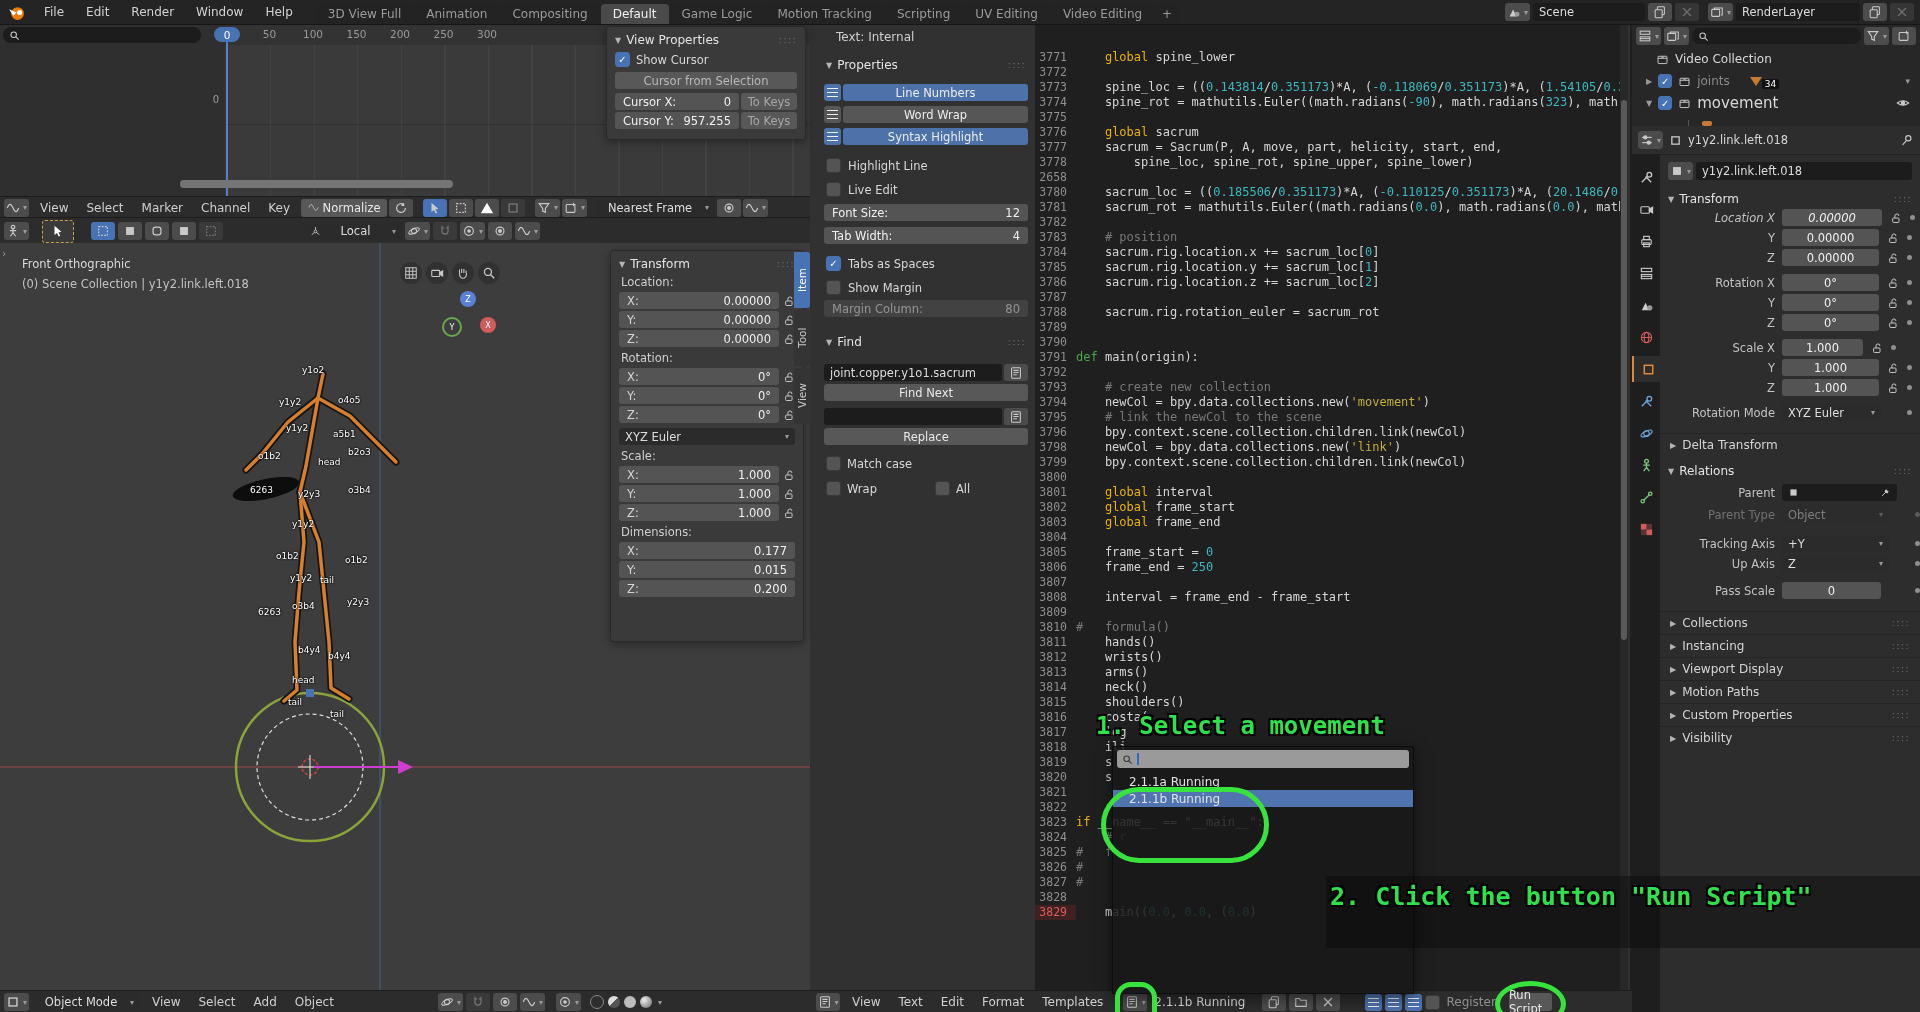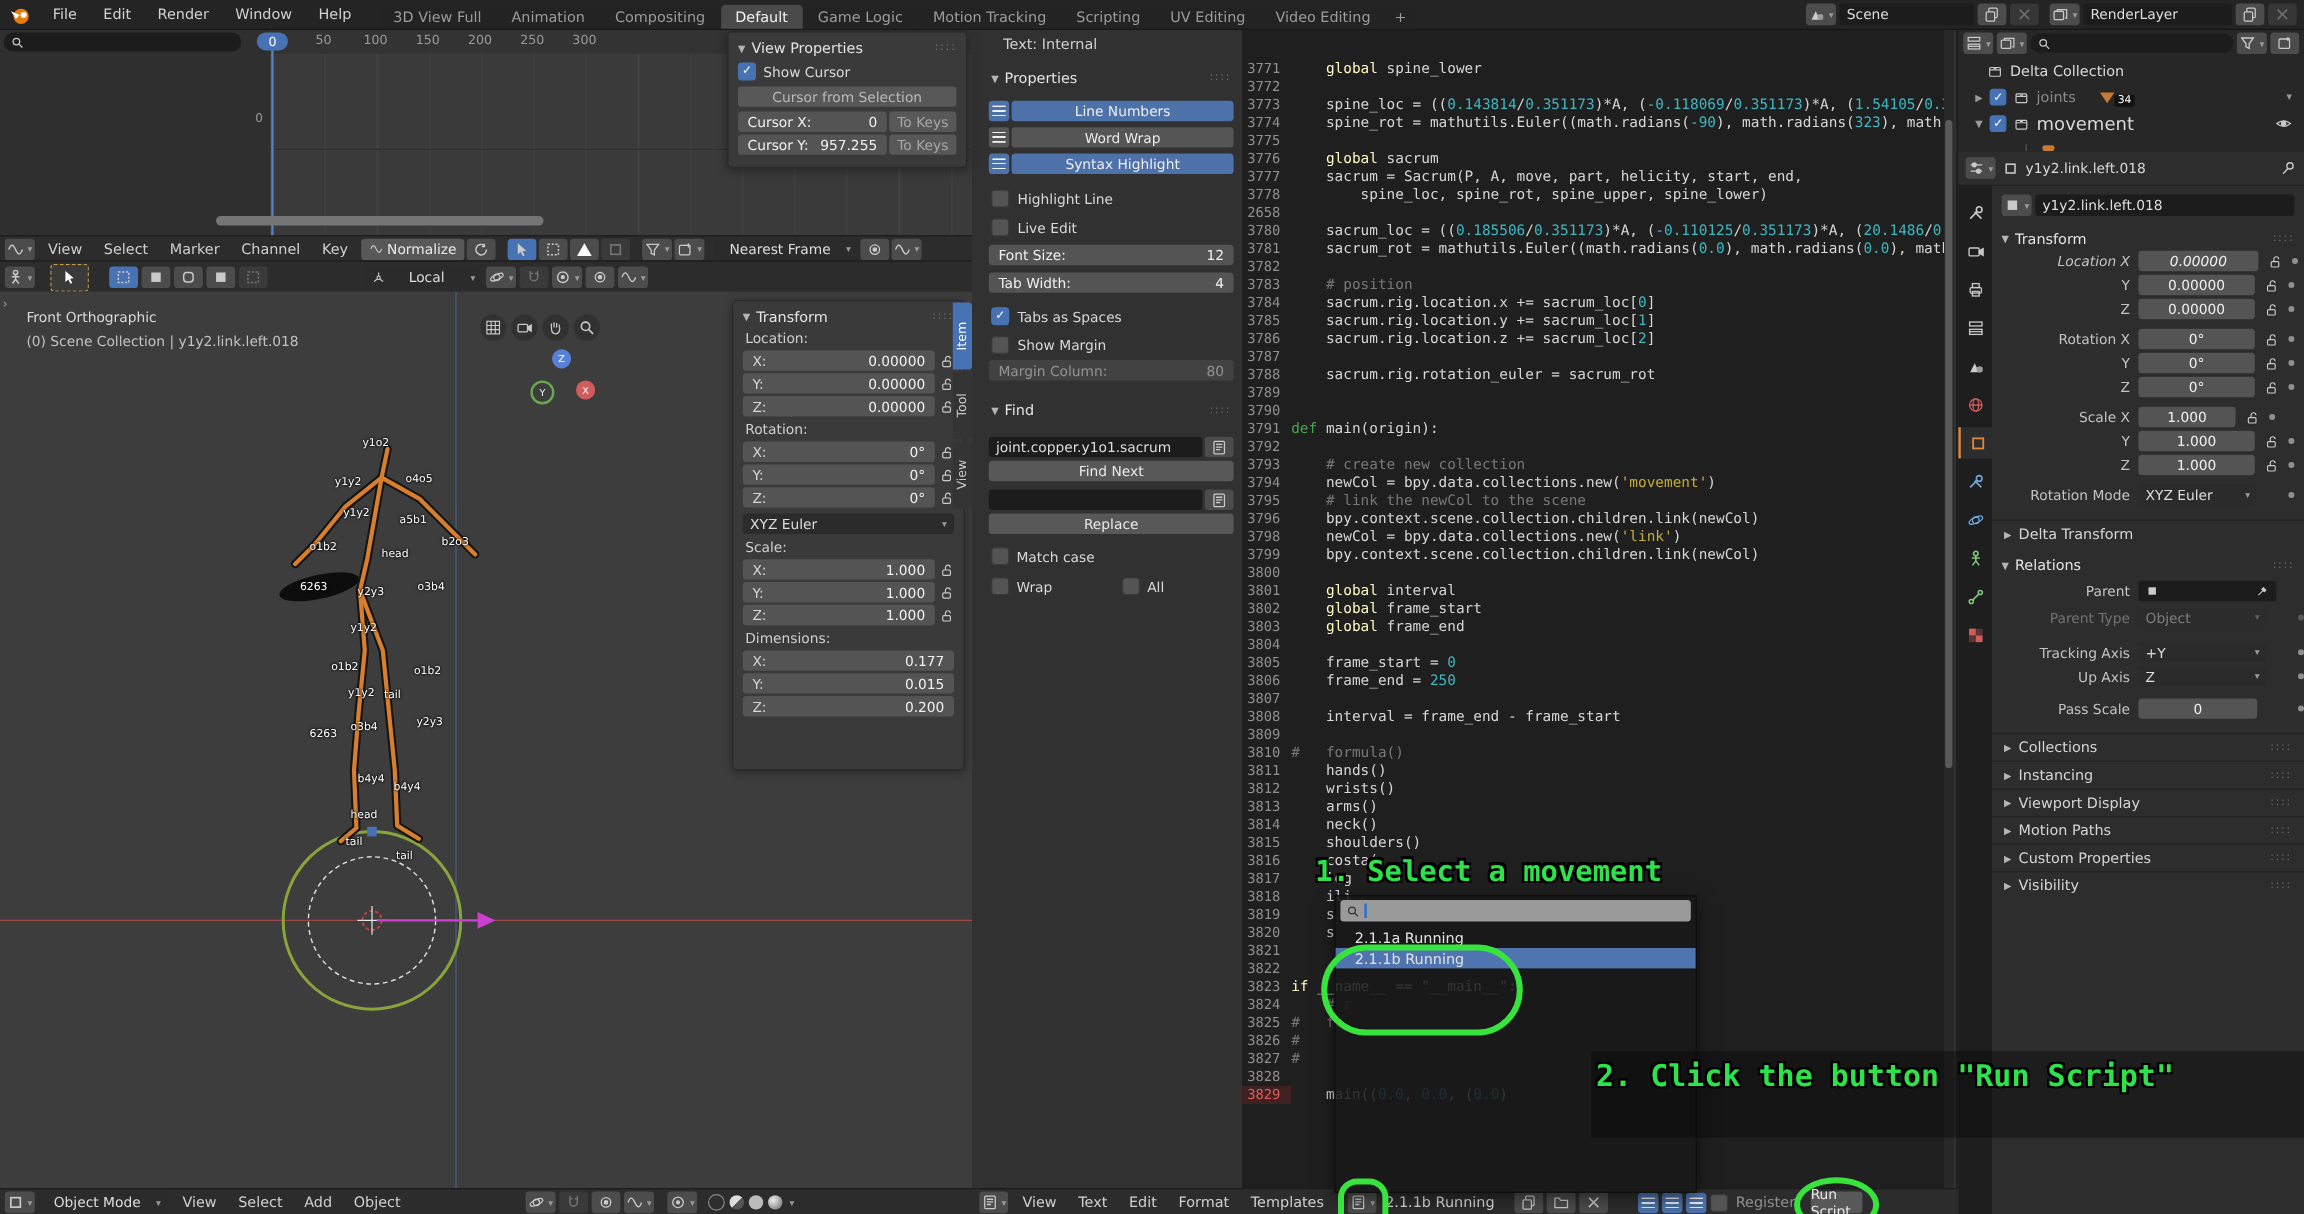--- a/index.html
+++ b/index.html
@@ -46,21 +46,21 @@
   .ticon::after{content:'';position:absolute;inset:4px 3px;background:
       repeating-linear-gradient(0deg,rgba(255,255,255,.9) 0 1.4px,rgba(255,255,255,0) 1.4px 4px)}
   .tbtn{flex:1;height:17px;background:#565656;border-radius:3px;display:flex;align-items:center;
         justify-content:center;font-size:11.5px;color:#ececec}
   .tbtn.on{background:#4d72aa}
   .cline{display:flex;height:15px;line-height:15px;font-family:"DejaVu Sans Mono",monospace;
          font-size:12px;white-space:pre}
   .ln{width:32px;text-align:right;padding-right:9px;color:#8f8f8f;flex:none;font-size:11.5px}
   .ln.cur{color:#e05b5b;background:rgba(150,40,40,.28)}
   .src{color:#d6d6d6}
-  .src .k{color:#fef9c3}.src .d{color:#47a74c}.src .n{color:#3db8c2}.src .s{color:#c4ad3a}
+  .src .k{color:#eab308}.src .d{color:#47a74c}.src .n{color:#3db8c2}.src .s{color:#c4ad3a}
   .src .c{color:#787878}
   .blabel{position:absolute;color:#fff;font-size:9px;line-height:9px;
           text-shadow:0 0 2px #000,0 0 2px #000;z-index:2;white-space:nowrap}
   .vtab{width:16px;display:flex;align-items:center;justify-content:center;
         writing-mode:vertical-rl;transform:rotate(180deg);font-size:10.5px;color:#c7c7c7;
         background:#343434;border-radius:3px 0 0 3px;margin-bottom:2px}
   .vtab.on{background:#4772b3;color:#fff}
   .annot{position:absolute;font-family:"DejaVu Sans Mono",monospace;font-weight:bold;color:#2ee24b;
          white-space:nowrap;z-index:40;letter-spacing:0;
          text-shadow:2px 2px 0 #000,-2px 2px 0 #000,2px -2px 0 #000,-2px -2px 0 #000}
@@ -477,21 +477,21 @@
       </g>
     </svg>
     <div id="vp-labels">
         <span class="blabel" style="left: 302px; top: 123px;">y1o2</span>
         <span class="blabel" style="left: 279px; top: 155px;">y1y2</span>
         <span class="blabel" style="left: 338px; top: 153px;">o4o5</span>
         <span class="blabel" style="left: 286px; top: 181px;">y1y2</span>
         <span class="blabel" style="left: 333px; top: 187px;">a5b1</span>
         <span class="blabel" style="left: 258px; top: 209px;">o1b2</span>
         <span class="blabel" style="left: 318px; top: 215px;">head</span>
-        <span class="blabel" style="left: 368px; top: 205px;">b2o3</span>
+        <span class="blabel" style="left: 348px; top: 205px;">b2o3</span>
         <span class="blabel" style="left: 250px; top: 243px;">6263</span>
         <span class="blabel" style="left: 298px; top: 247px;">y2y3</span>
         <span class="blabel" style="left: 348px; top: 243px;">o3b4</span>
         <span class="blabel" style="left: 292px; top: 277px;">y1y2</span>
         <span class="blabel" style="left: 276px; top: 309px;">o1b2</span>
         <span class="blabel" style="left: 320px; top: 333px;">tail</span>
         <span class="blabel" style="left: 290px; top: 331px;">y1y2</span>
         <span class="blabel" style="left: 345px; top: 313px;">o1b2</span>
         <span class="blabel" style="left: 292px; top: 359px;">o3b4</span>
         <span class="blabel" style="left: 347px; top: 355px;">y2y3</span>
@@ -1071,21 +1071,21 @@
     </div>
     <div id="out-rows">
         <div class="f" style="height: 22px; padding-left: 24px; gap: 6px;">
           <span class="i" style="width: 13px; height: 13px;">
             <svg viewBox="0 0 16 16" fill="none" stroke="currentColor" stroke-width="1.2">
               <rect x="2.5" y="4" width="11" height="9" rx="1"></rect>
               <line x1="2.5" y1="6.5" x2="13.5" y2="6.5"></line>
               <line x1="6.5" y1="5.2" x2="9.5" y2="5.2"></line>
             </svg>
           </span>
-          <span style="font-size: 12px; color: rgb(216, 216, 216);">Delta Collection</span>
+          <span style="font-size: 12px; color: rgb(216, 216, 216);">Video Collection</span>
         </div>
         <div class="f" style="height: 22px; padding-left: 14px; gap: 6px;">
           <span style="color: rgb(154, 154, 154); font-size: 8px;">▶</span>
           <span class="cb on" style="width: 12px; height: 12px;"></span>
           <span class="i" style="width: 13px; height: 13px;">
             <svg viewBox="0 0 16 16" fill="none" stroke="currentColor" stroke-width="1.2">
               <rect x="2.5" y="4" width="11" height="9" rx="1"></rect>
               <line x1="2.5" y1="6.5" x2="13.5" y2="6.5"></line>
               <line x1="6.5" y1="5.2" x2="9.5" y2="5.2"></line>
             </svg>

